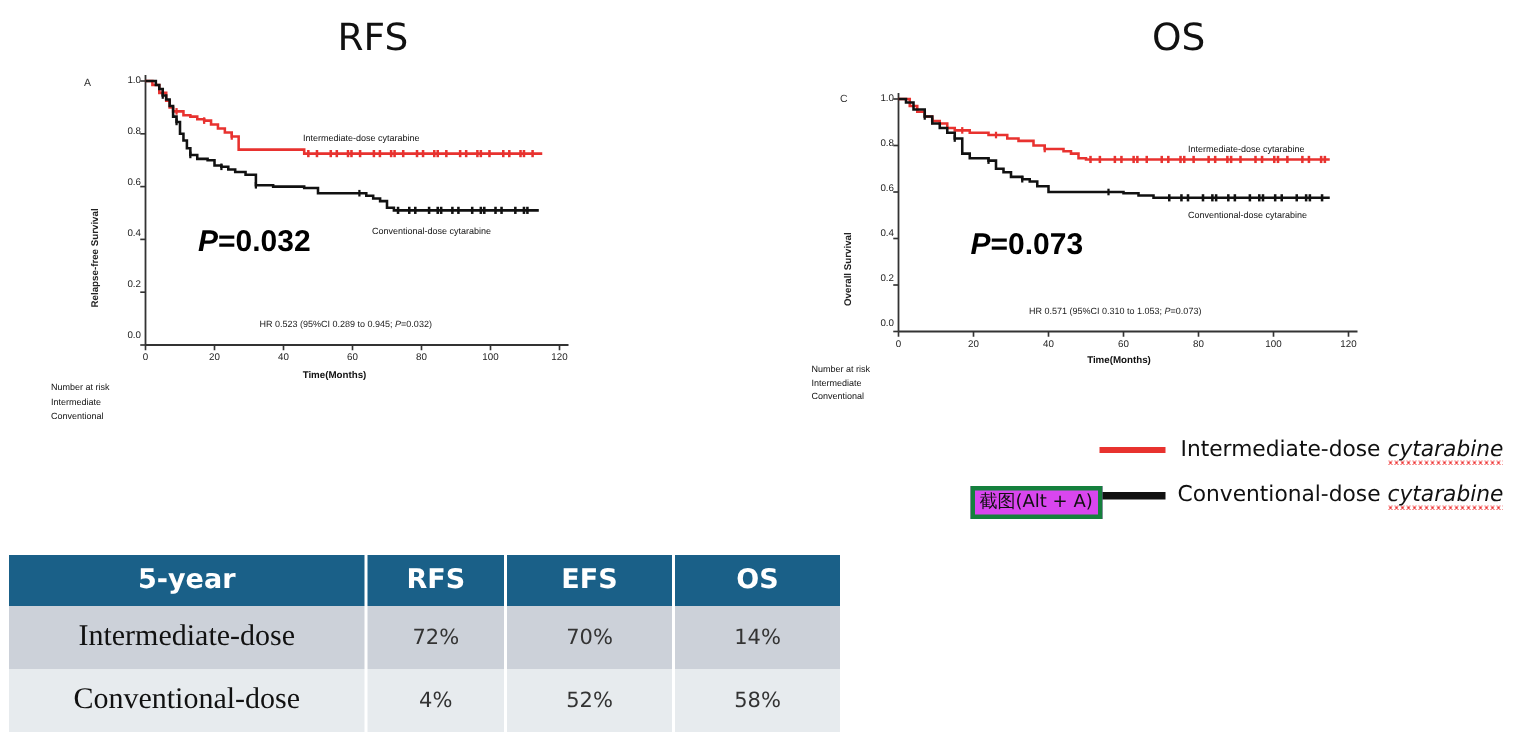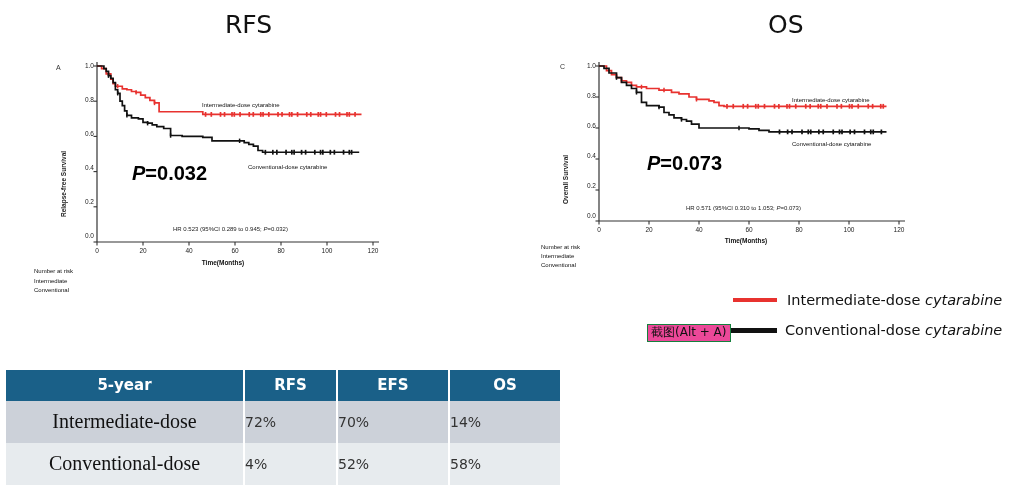--- a/index.html
+++ b/index.html
@@ -78,42 +78,43 @@
     background-size:4px 3px;
     background-repeat:repeat-x;
     background-position:0 100%;
     padding-bottom:2px;
     font-style:italic;
   }
 
   
   .tooltip{
     position:absolute;
-    background:#ec4899;
-    border:1px solid #15803d;
+    background:#d946ef;
+    border:3px solid #15803d;
     font-family:"DejaVu Sans",sans-serif;
     font-size:12px;color:#111;
     padding:1px 3px 2px 3px;
     line-height:13px;white-space:nowrap;
   }
 
   
   .res-table{
     position:absolute;border-collapse:collapse;table-layout:fixed;
   }
   .res-table th{
     background:#1a6088;color:#ffffff;
     font-family:"DejaVu Sans",sans-serif;
-    font-size:15px;font-weight:bold;
+    font-size:18px;font-weight:bold;
     text-align:center;
     padding:6px 0 7px 0;
     border-right:2px solid #ffffff;
   }
   .res-table th:last-child{border-right:0;}
   .res-table td{
+    text-align:center;
     border-right:2px solid #ffffff;
     padding:9px 0 10px 0;
   }
   .res-table td:last-child{border-right:0;}
   .res-table tr.r1 td{background:#ccd1d9;}
   .res-table tr.r2 td{background:#e7ebee;}
   .res-table td.rowhdr{
     font-family:"Liberation Serif", serif;
     font-size:20px;color:#111;text-align:center;
   }
@@ -121,21 +122,21 @@
     font-family:"DejaVu Sans",sans-serif;
     font-size:14px;color:#333;
   }
 </style>
 </head>
 <body>
 
 <div class="abs slide-title" style="left:225px;top:10px;">RFS</div>
 <div class="abs slide-title" style="left:768px;top:10px;">OS</div>
 
-<div class="km-panel" id="km-left" style="left:48px;top:52px;width:420px;height:250px;">
+<div class="km-panel" id="km-left" style="left:48px;top:40px;width:420px;height:250px;">
 
   <div class="panel-letter" style="left:8px;top:12px;">A</div>
 
   <div class="ylabel" style="left:12px;top:165px;">Relapse-free Survival</div>
 
   <div class="ytick" style="left:22px;top:10px;width:24px;">1.0</div>
   <div class="ytick" style="left:22px;top:44px;width:24px;">0.8</div>
   <div class="ytick" style="left:22px;top:78px;width:24px;">0.6</div>
   <div class="ytick" style="left:22px;top:112px;width:24px;">0.4</div>
   <div class="ytick" style="left:22px;top:146px;width:24px;">0.2</div>

